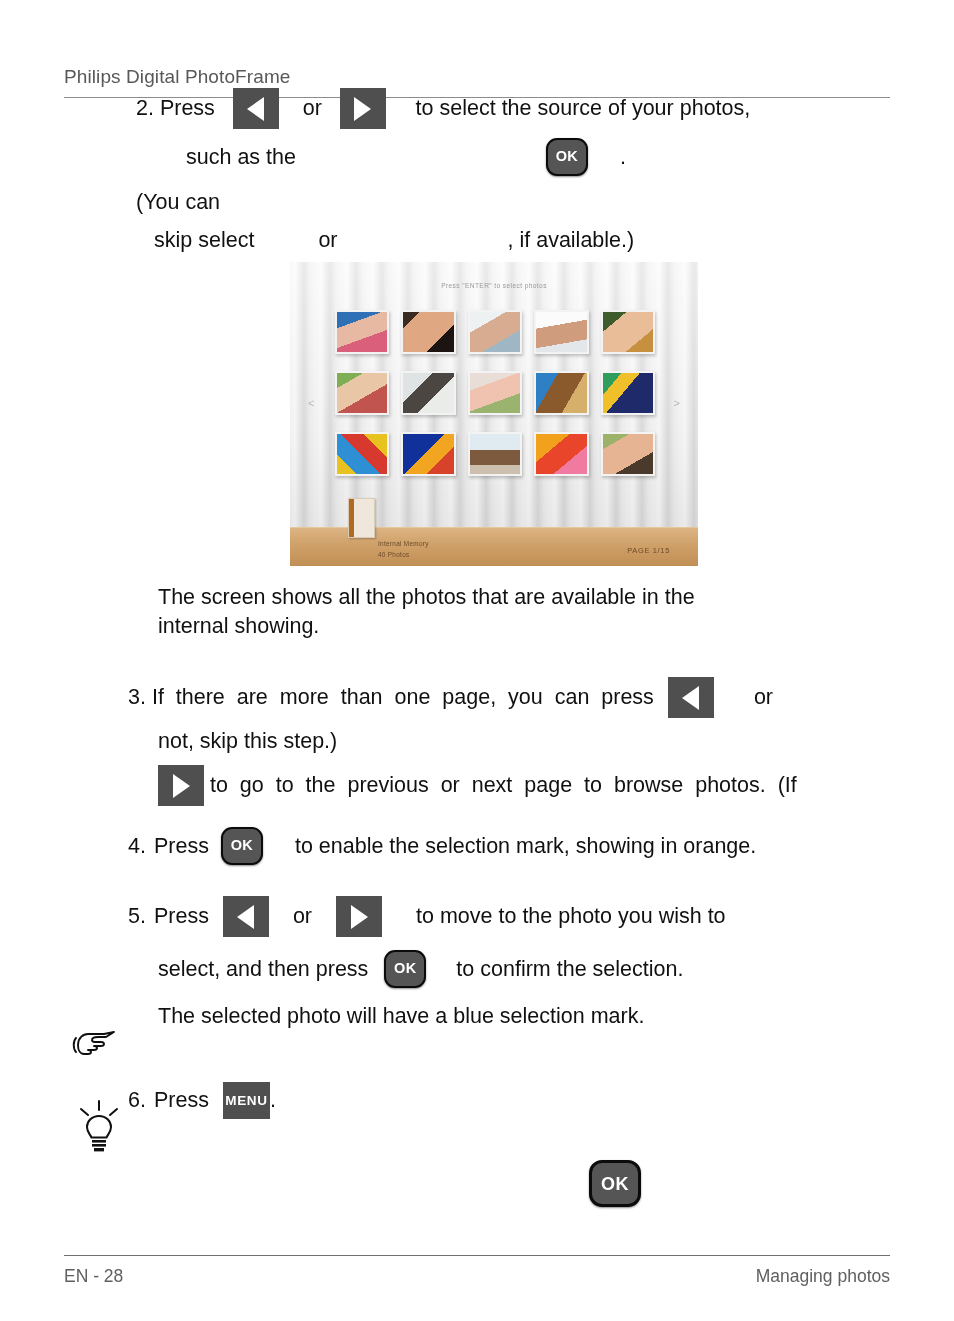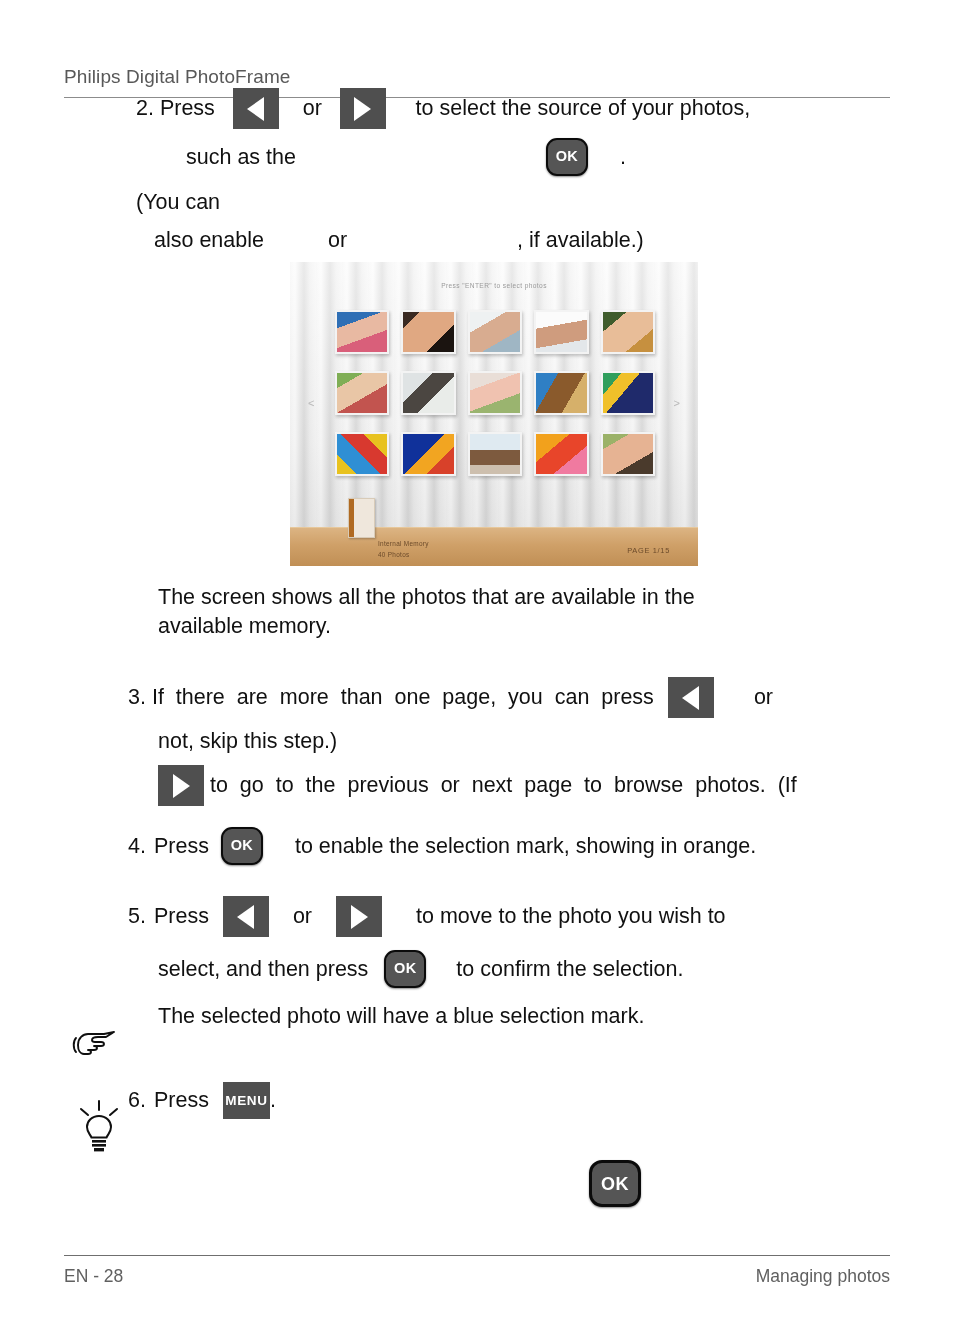--- a/index.html
+++ b/index.html
@@ -272,21 +272,21 @@
       <span class="gap" style="width:222px;"></span>
       <span class="key key-ok">OK</span>
       <span>&nbsp;&nbsp;&nbsp;.</span>
     </div>
 
     <div class="line" style="height:36px;justify-content:flex-start;padding-right:28px;">
       <span>(You can</span>
     </div>
 
     <div class="line" style="height:40px;padding-left:18px;">
-      <span>also enable</span>
+      <span>skip select</span>
       <span class="gap" style="width:64px;"></span>
       <span>or</span>
       <span class="gap" style="width:170px;"></span>
       <span>, if available.)</span>
     </div>
   </div>
 
   <div class="frame-shot" style="top:184px;">
     <div class="wall"></div>
 
@@ -347,21 +347,21 @@
     <div class="shelf-book"></div>
     <div class="shelf-label">
       <div>Internal Memory</div>
       <div>40      Photos</div>
     </div>
     <div class="shelf-page">PAGE  1/15</div>
   </div>
 
   <div class="step" style="position:absolute;left:158px;top:505px;width:700px;">
     <div>The screen shows all the photos that are available in the</div>
-    <div>available memory.</div>
+    <div>internal showing.</div>
   </div>
 
   <div class="step" style="position:absolute;left:128px;top:595px;width:762px;">
     <div class="line" style="height:48px;">
       <span class="num">3.</span>
       <span> If  there  are  more  than  one  page,  you  can  press</span>
       <span class="gap" style="width:14px;"></span>
       <span class="key key-sq"><span class="tri tri-left"></span></span>
       <span class="gap" style="width:40px;"></span>
       <span>or</span>

